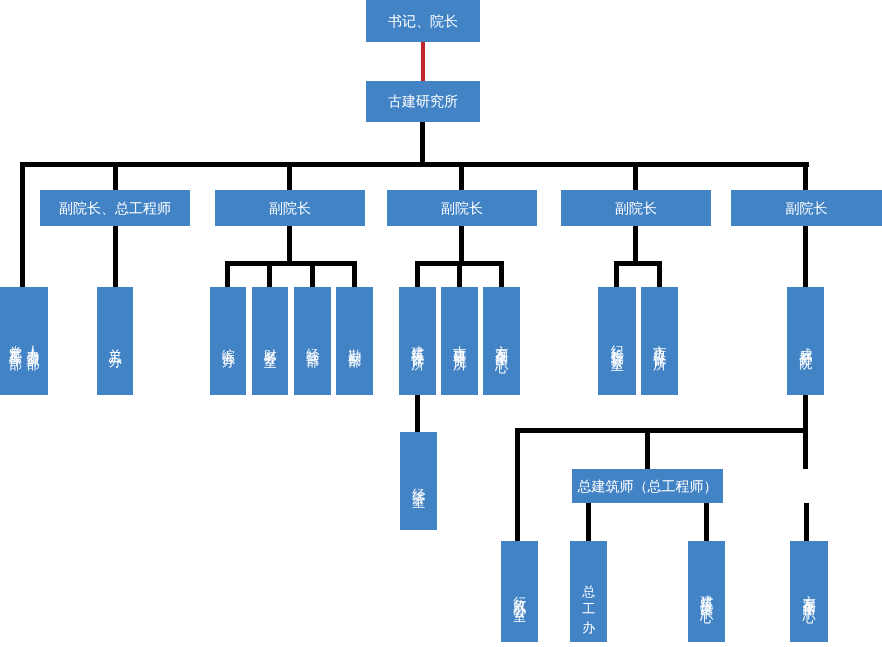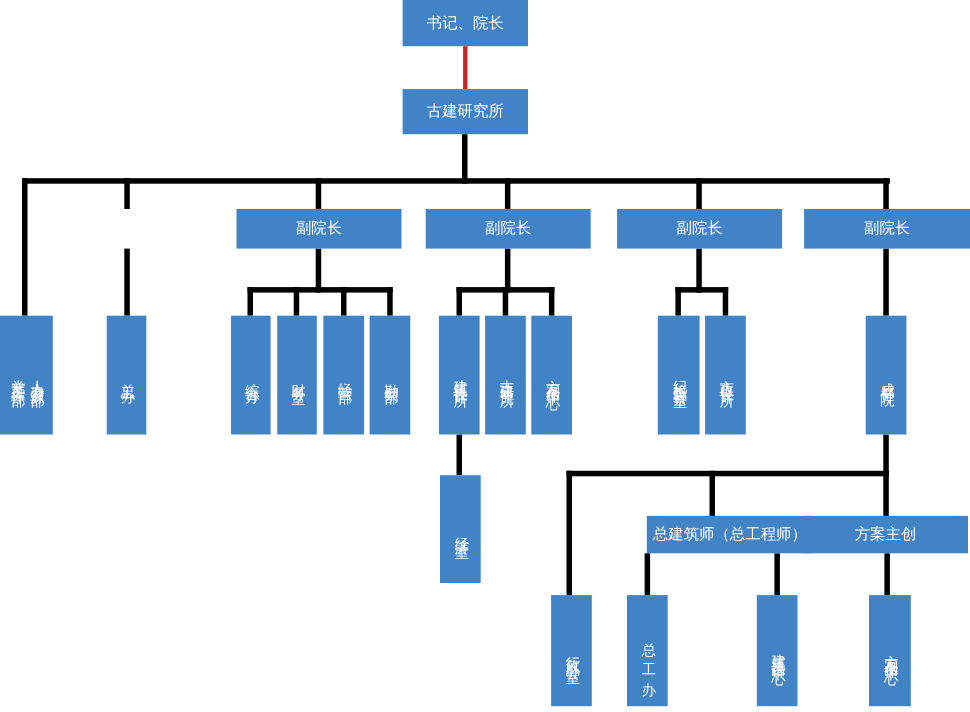--- a/index.html
+++ b/index.html
@@ -85,20 +85,23 @@
   <div class="ln" style="left:704px;top:503px;width:5px;height:38px;"></div>
   <div class="ln" style="left:804px;top:503px;width:5px;height:38px;"></div>
 
   <div class="node" style="left:366px;top:0px;width:114px;height:42px;">
     <span>书记、院长</span>
   </div>
   <div class="node" style="left:366px;top:81px;width:114px;height:41px;">
     <span>古建研究所</span>
   </div>
 
+  <div class="node" style="left:40px;top:190px;width:150px;height:36px;">
+    <span>副院长、总工程师</span>
+  </div>
   <div class="node" style="left:215px;top:190px;width:150px;height:36px;">
     <span>副院长</span>
   </div>
   <div class="node" style="left:387px;top:190px;width:150px;height:36px;">
     <span>副院长</span>
   </div>
   <div class="node" style="left:561px;top:190px;width:150px;height:36px;">
     <span>副院长</span>
   </div>
   <div class="node" style="left:731px;top:190px;width:151px;height:36px;">
@@ -140,25 +143,22 @@
     <span class="vt">市政设计所</span>
   </div>
   <div class="vnode" style="left:787px;top:287px;width:37px;height:108px;">
     <span class="vt">成都分院</span>
   </div>
 
   <div class="vnode" style="left:400px;top:432px;width:37px;height:98px;">
     <span class="vt">经济室</span>
   </div>
 
-  <div class="node" style="left:572px;top:469px;width:151px;height:34px;margin-left:16px;">
+  <div class="node" style="left:572px;top:469px;width:151px;height:34px;">
     <span>总建筑师（总工程师）</span>
-  </div>
-  <div class="node" style="left:730px;top:469px;width:150px;height:34px;">
-    <span>方案主创</span>
   </div>
 
   <div class="vnode" style="left:501px;top:541px;width:37px;height:101px;">
     <span class="vt">行政办公室</span>
   </div>
   <div class="vnode spread" style="left:570px;top:541px;width:37px;height:101px;">
     <span class="vt">总工办</span>
   </div>
   <div class="vnode" style="left:688px;top:541px;width:37px;height:101px;">
     <span class="vt">建筑设计中心</span>

